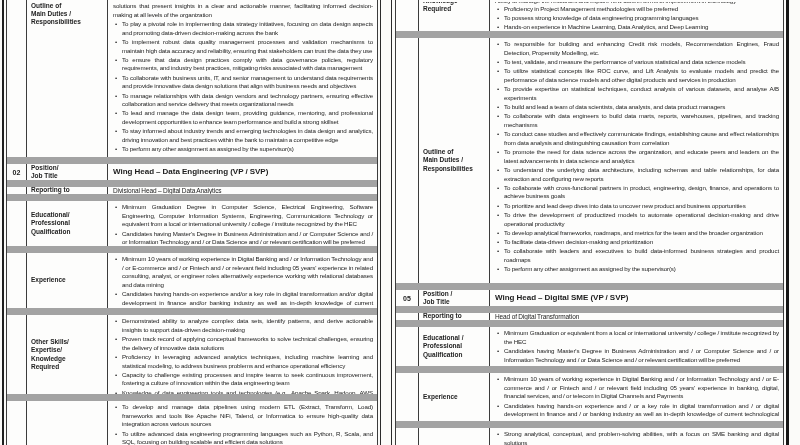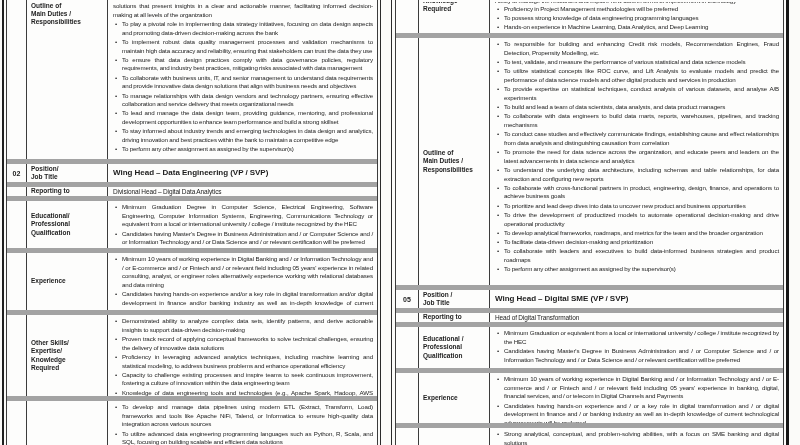--- a/index.html
+++ b/index.html
@@ -15,21 +15,21 @@
   .frame { position: absolute; top: 0; height: 445px; }
   .frame-left  { left: 2px;  width: 379px; border-left: 2px solid #1f1f1f; border-right: 1px solid #2a2a2a; }
   .frame-right { left: 391px; width: 398px; border-left: 1px solid #2a2a2a; border-right: 3px solid #161616; }
 
   
   .tbl { position: absolute; top: 0; display: flex; flex-direction: column;
          border-left: 1px solid #3c3c3c; border-right: 1px solid #3c3c3c; background: #fdfdfc; }
   .tbl-left  { left: 6px;  width: 372px; }
   .tbl-right { left: 395px; width: 389px; }
 
-  .row { display: flex; border-bottom: 5px solid #a3a3a3; overflow: hidden; flex: none; }
+  .row { display: flex; border-bottom: 7px solid #a3a3a3; overflow: hidden; flex: none; }
   .row:last-child { border-bottom: none; }
 
   
   .tbl-left  .row:nth-child(1){height:164px} .tbl-left  .row:nth-child(2){height:23px}
   .tbl-left  .row:nth-child(3){height:14px}  .tbl-left  .row:nth-child(4){height:52px}
   .tbl-left  .row:nth-child(5){height:62px}  .tbl-left  .row:nth-child(6){height:86px}
   .tbl-left  .row:nth-child(7){height:44px}
   .tbl-right .row:nth-child(1){height:38px}  .tbl-right .row:nth-child(2){height:252px}
   .tbl-right .row:nth-child(3){height:23px}  .tbl-right .row:nth-child(4){height:14px}
   .tbl-right .row:nth-child(5){height:46px}  .tbl-right .row:nth-child(6){height:55px}

